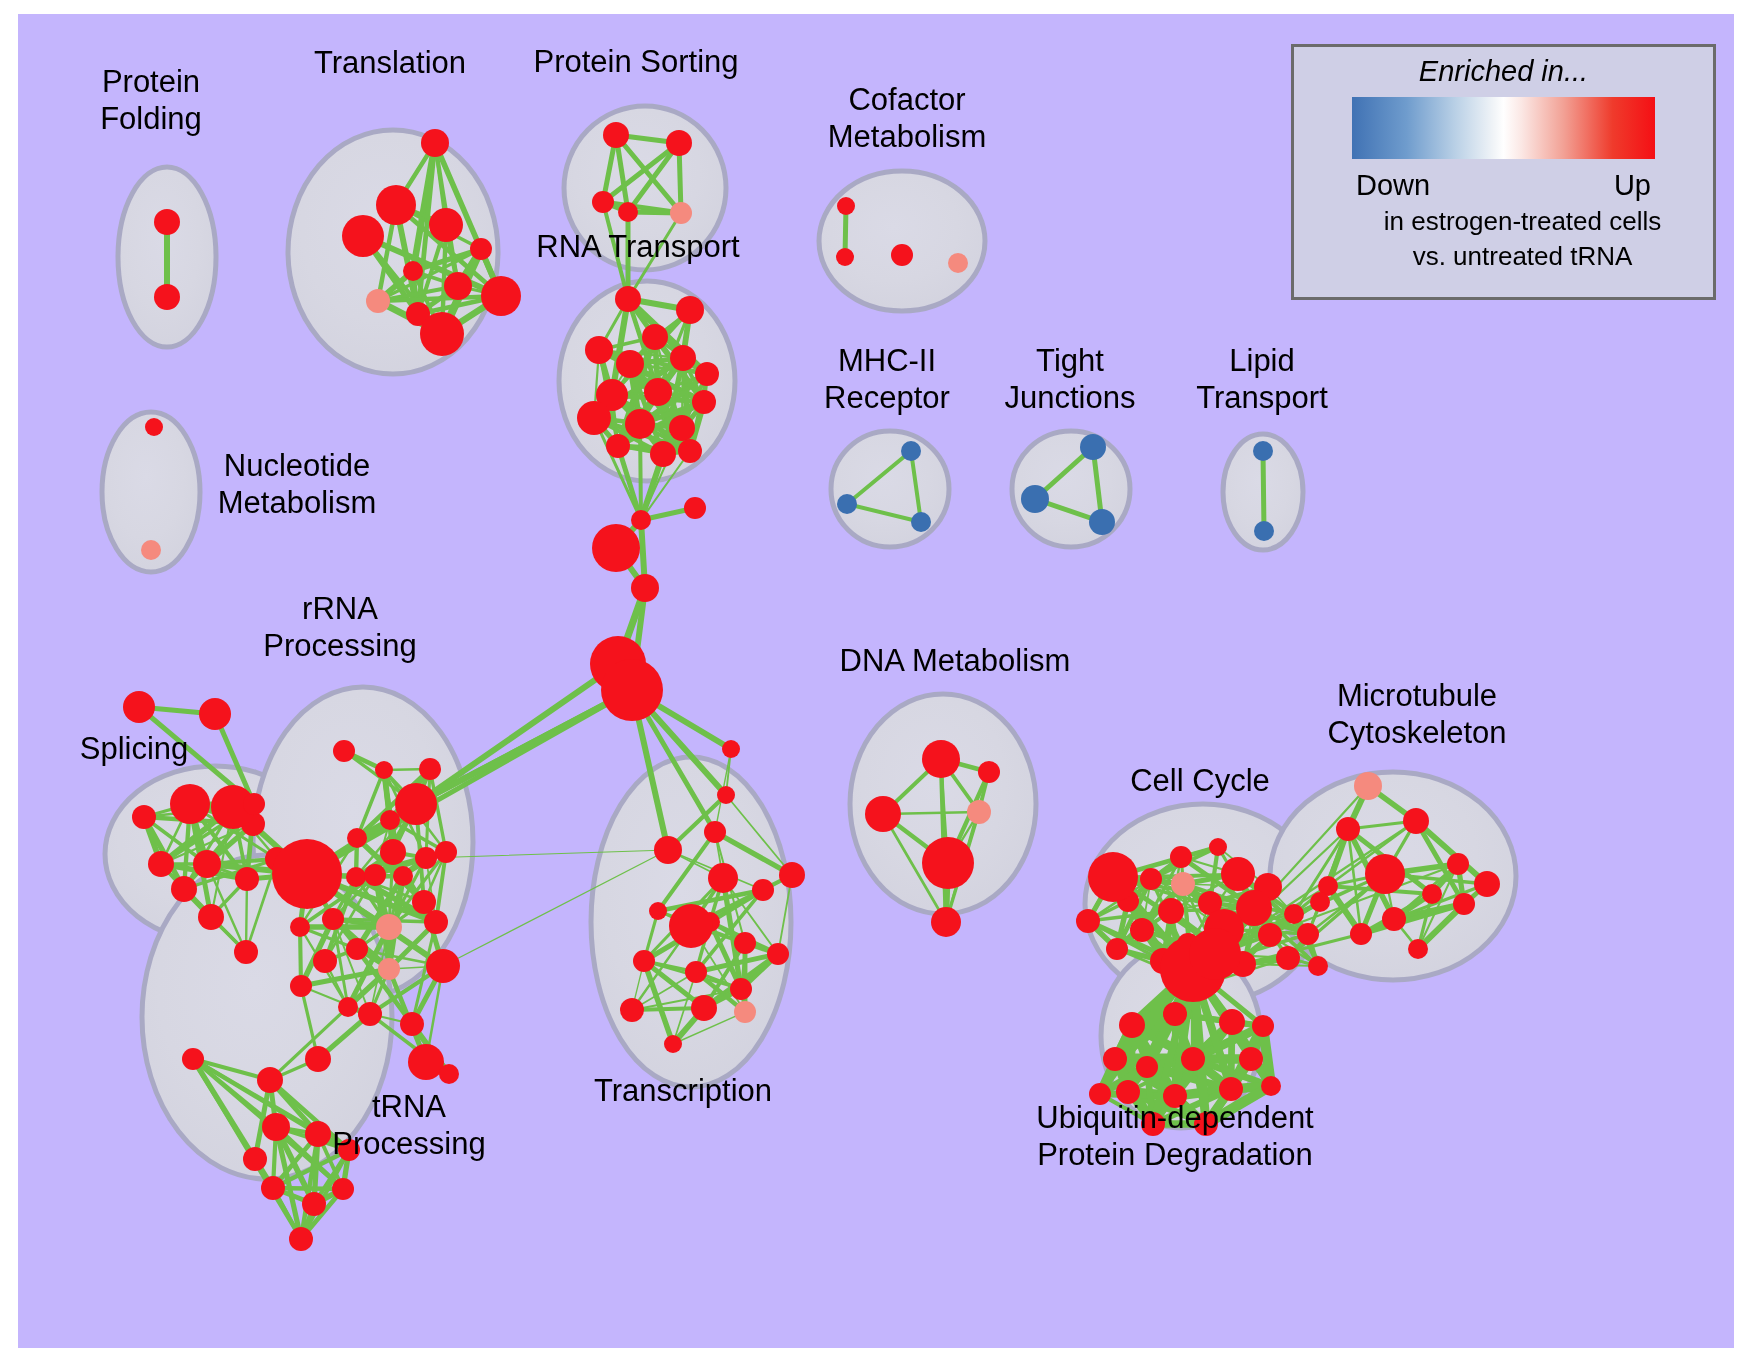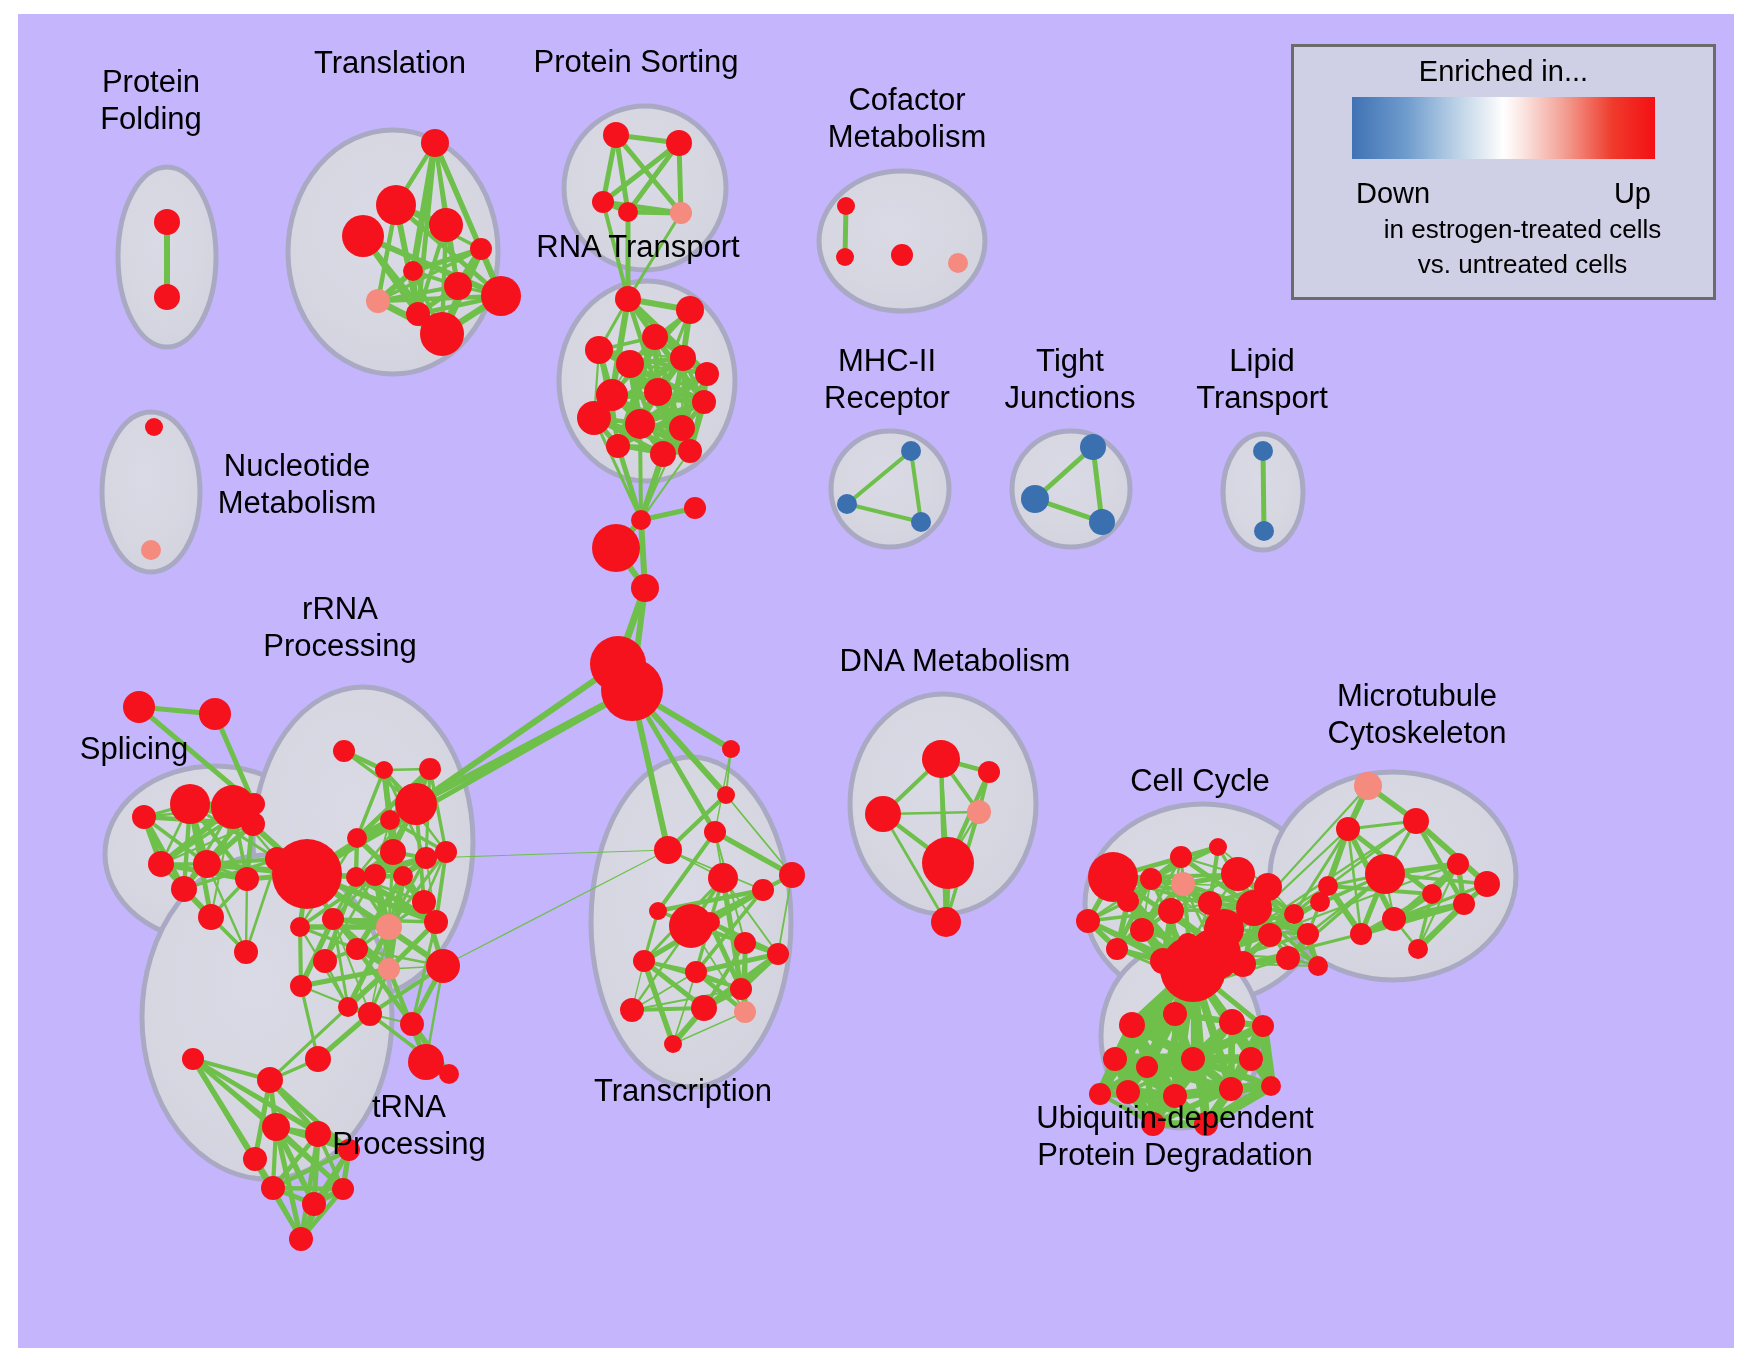--- a/index.html
+++ b/index.html
@@ -2,23 +2,23 @@
 <html><head>
 <meta charset="utf-8">
 <style>
   html,body{margin:0;padding:0;background:#ffffff;}
   body{font-family:"Liberation Sans", sans-serif;}
   #stage{position:relative;width:1750px;height:1360px;background:#ffffff;overflow:hidden;}
   #canvas{position:absolute;left:18px;top:14px;width:1716px;height:1334px;background:#c4b5fd;}
   svg{display:block;}
   .clabel{fill:#000;font-family:"Liberation Sans",sans-serif;font-size:31px;text-anchor:middle;}
   .legendbox{position:absolute;border:3px solid #6b6b6b;background:#cfcfe6;box-sizing:border-box;}
-  .legendtitle{font-size:29px;color:#000;text-align:center;margin-top:8px;font-family:"Liberation Sans",sans-serif;}
+  .legendtitle{font-size:29px;color:#000;text-align:center;margin-top:8px;font-family:"Liberation Sans",sans-serif;font-style:italic;}
   .grad{height:62px;margin:9px 58px 0 58px;background:linear-gradient(to right,#4072b4 0%,#6f9ccd 18%,#b9d0e6 34%,#f2f5f8 47%,#ffffff 50%,#fbe7e4 56%,#f2a094 70%,#ef3b2c 86%,#f50f14 100%);}
-  .updown{display:flex;justify-content:space-between;padding:0 62px;font-size:29px;margin-top:18px;}
+  .updown{display:flex;justify-content:space-between;padding:0 62px;font-size:29px;margin-top:10px;}
   .sub{font-size:26px;text-align:center;line-height:1.18;margin-top:4px;padding-left:38px;}
 </style>
 </head>
 <body>
 
 <div id="stage">
   <div id="canvas">
     <svg id="net" width="1716" height="1334" viewBox="0 0 1716 1334">
       <defs>
         <radialGradient id="blobg" cx="45%" cy="40%" r="70%">
@@ -956,15 +956,15 @@
   </div>
 
   <div class="legendbox" style="left:1291px;top:44px;width:425px;height:256px;">
     <div class="legendtitle">Enriched in...</div>
     <div class="grad"></div>
     <div class="updown">
       <span>Down</span>
       <span>Up</span>
     </div>
     <div class="sub">in estrogen-treated cells</div>
-    <div class="sub">vs. untreated cells</div>
+    <div class="sub">vs. untreated tRNA</div>
   </div>
 </div>
 
 </body></html>

